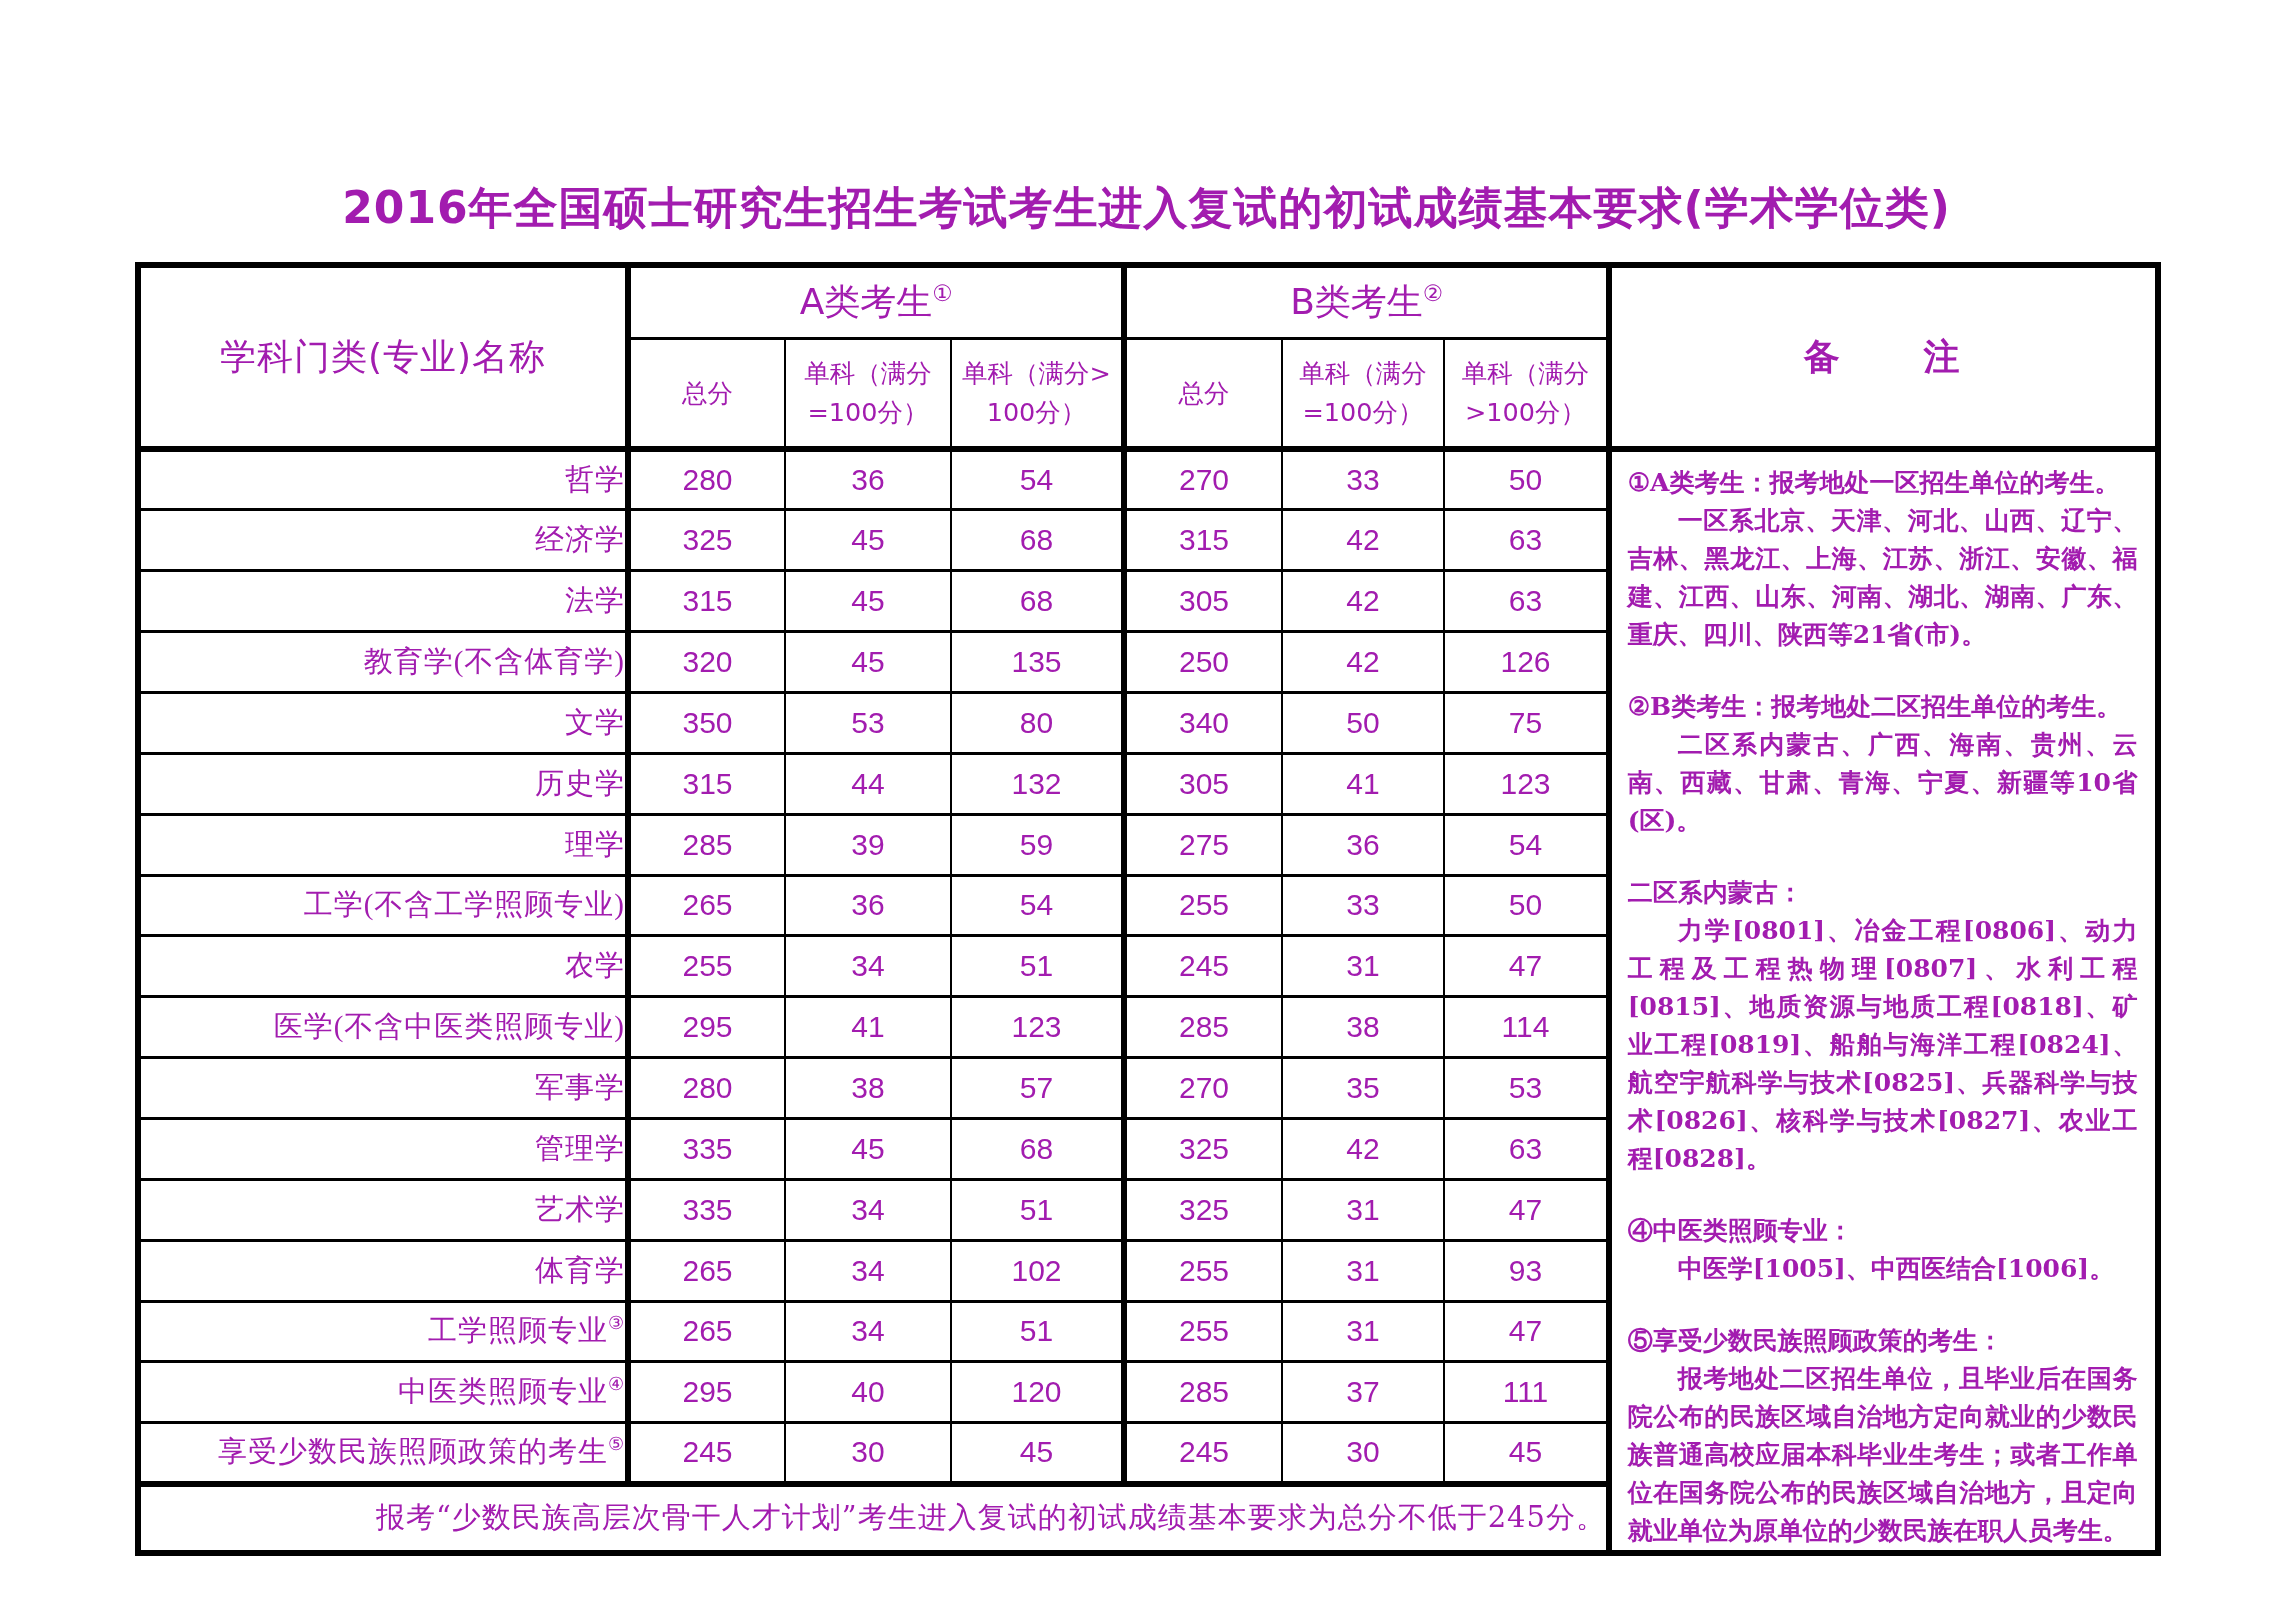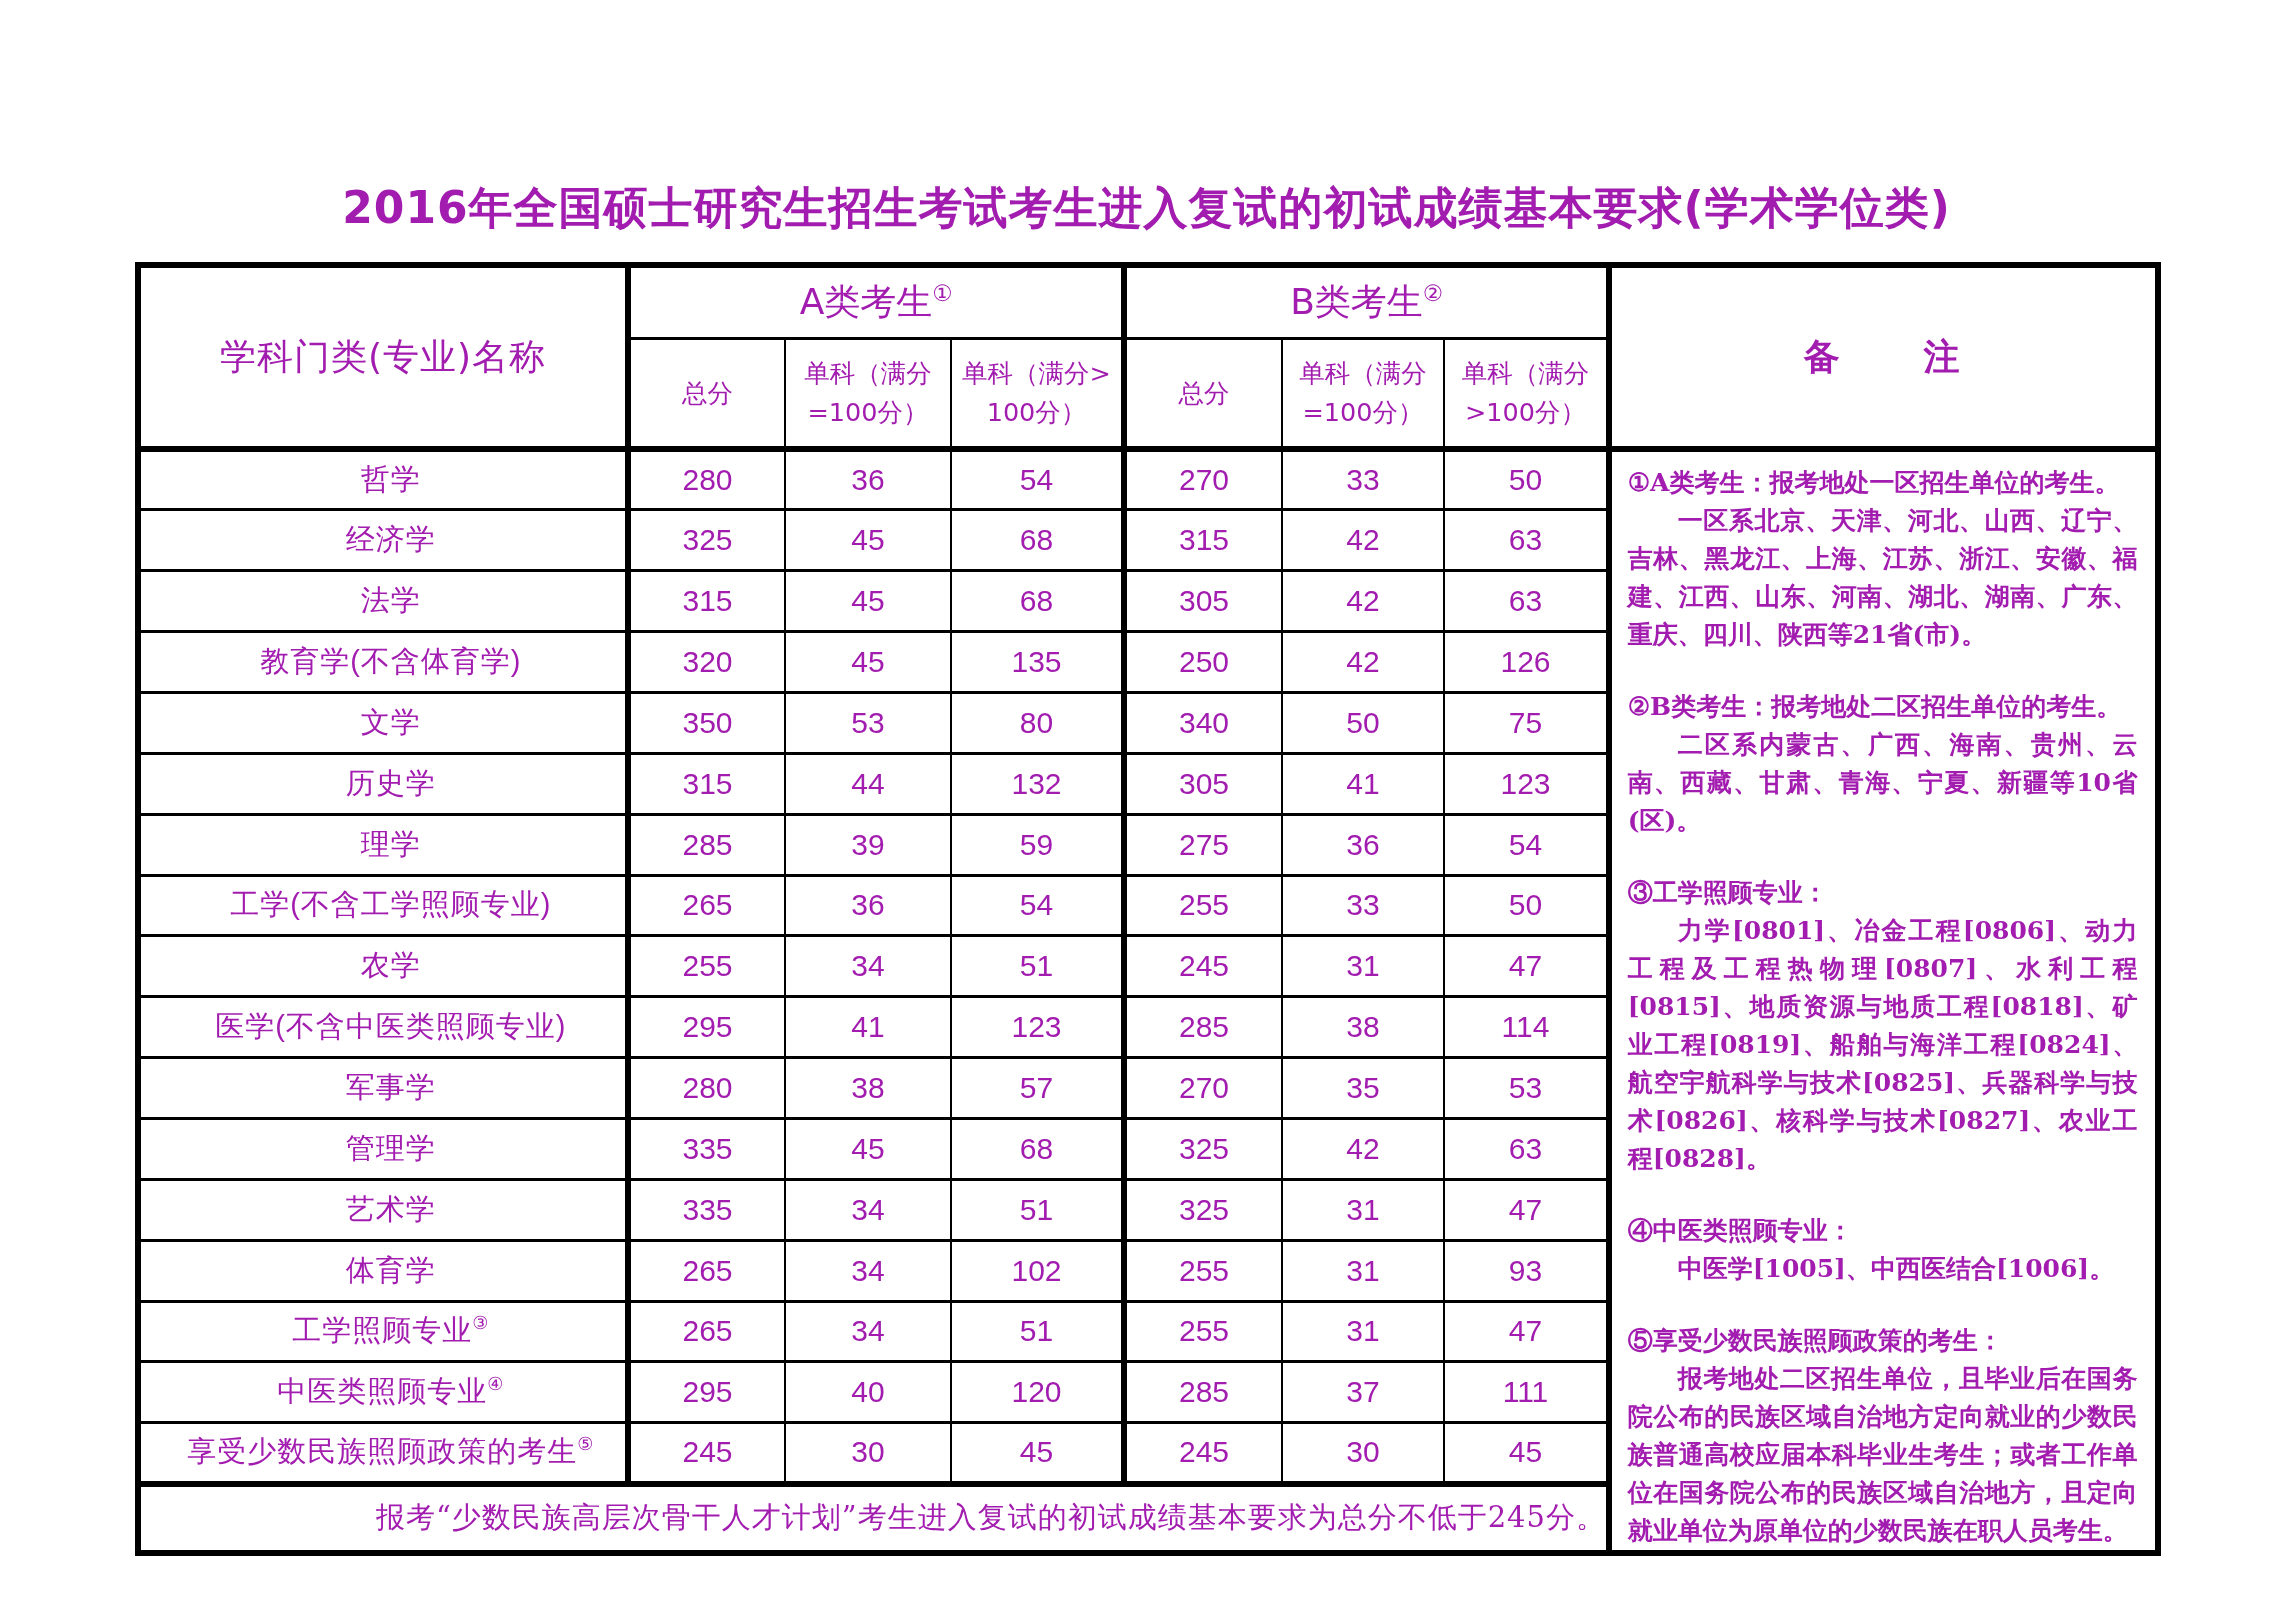--- a/index.html
+++ b/index.html
@@ -28,22 +28,22 @@
   tr.group-row th{height:69px;font-size:36px;border-bottom-width:3.9px;}
   tr.sub-row th{
     height:102px;font-size:25.5px;line-height:39px;
     padding:2px 7.8px;word-break:break-all;
   }
   th.name-head{font-size:28px;letter-spacing:1px;}
   th.remark-head{font-size:31px;font-weight:bold;letter-spacing:3.9px;}
   tr.data-row{height:60px;}
   tr.data-row td{border-top-width:3.9px;border-bottom-width:3.9px;}
   td.name{
-    text-align:center;padding-left:15.7px;font-size:29px;letter-spacing:1px;
-    font-family:Liberation Sans, sans-serif;
+    text-align:right;padding-left:15.7px;font-size:29px;letter-spacing:1px;
+    font-family:Liberation Serif, serif;
   }
   td.num{
     font-size:30px;
     font-family:"Liberation Sans","DejaVu Sans",sans-serif;
   }
   sup.mark{font-size:0.62em;vertical-align:super;line-height:0;}
   td.remarks{
     vertical-align:top;text-align:left;
     padding:11.8px 17.6px 0 15.7px;
     font-size:25px;line-height:38px;font-weight:700;
@@ -99,21 +99,21 @@
       <td class="num">36</td>
       <td class="num">54</td>
       <td class="num bl-thick">270</td>
       <td class="num">33</td>
       <td class="num">50</td>
       <td class="remarks bl-thick" rowspan="18">
         <p class="remark-p">①A类考生：报考地处一区招生单位的考生。</p>
         <p class="remark-p rp-indent">一区系北京、天津、河北、山西、辽宁、吉林、黑龙江、上海、江苏、浙江、安徽、福建、江西、山东、河南、湖北、湖南、广东、重庆、四川、陕西等21省(市)。</p>
         <p class="remark-p rp-gap">②B类考生：报考地处二区招生单位的考生。</p>
         <p class="remark-p rp-indent">二区系内蒙古、广西、海南、贵州、云南、西藏、甘肃、青海、宁夏、新疆等10省(区)。</p>
-        <p class="remark-p rp-gap">③工学照顾专业：</p>
+        <p class="remark-p rp-gap">二区系内蒙古：</p>
         <p class="remark-p rp-indent">力学[0801]、冶金工程[0806]、动力工程及工程热物理[0807]、水利工程[0815]、地质资源与地质工程[0818]、矿业工程[0819]、船舶与海洋工程[0824]、航空宇航科学与技术[0825]、兵器科学与技术[0826]、核科学与技术[0827]、农业工程[0828]。</p>
         <p class="remark-p rp-gap">④中医类照顾专业：</p>
         <p class="remark-p rp-indent">中医学[1005]、中西医结合[1006]。</p>
         <p class="remark-p rp-gap">⑤享受少数民族照顾政策的考生：</p>
         <p class="remark-p rp-indent">报考地处二区招生单位，且毕业后在国务院公布的民族区域自治地方定向就业的少数民族普通高校应届本科毕业生考生；或者工作单位在国务院公布的民族区域自治地方，且定向就业单位为原单位的少数民族在职人员考生。</p>
       </td>
     </tr>
 
     <tr class="data-row">
       <td class="name"><span>经济学</span></td>

